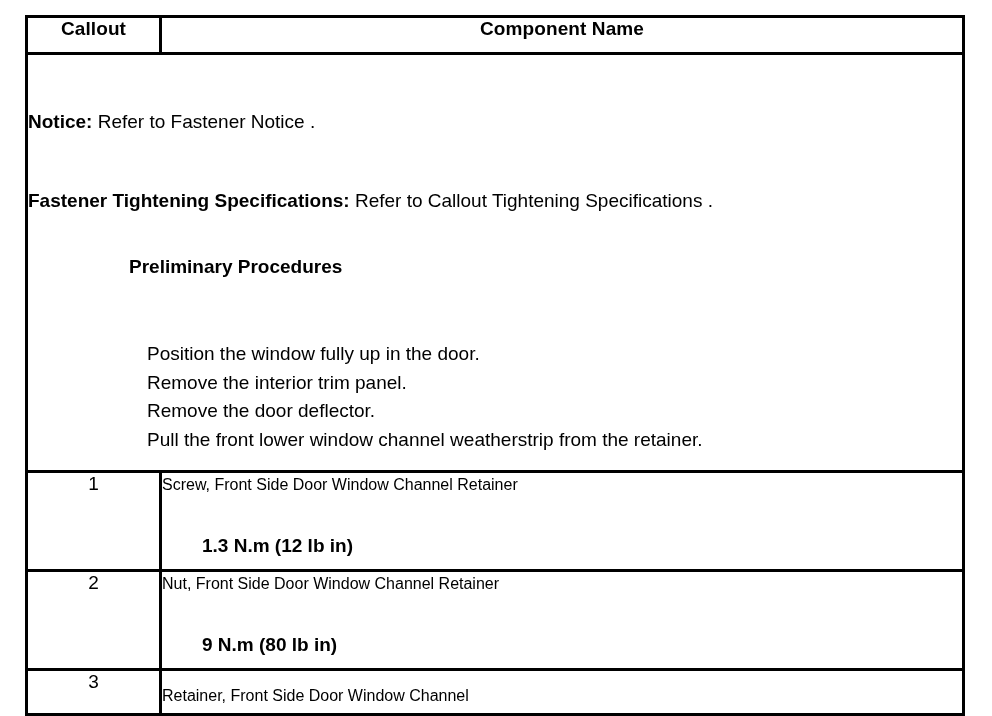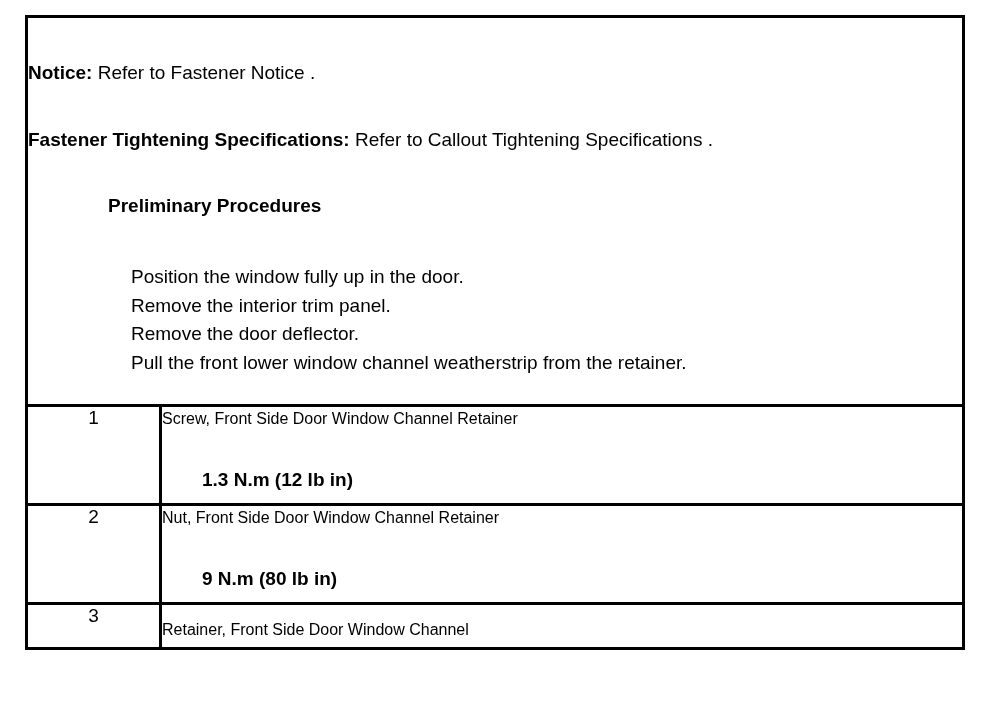--- a/index.html
+++ b/index.html
@@ -54,34 +54,35 @@
   }
   .notice-inner {
     position: relative;
     height: 100%;
   }
   .spacer-top { height: 44px; }
   .para {
     font-size: 19px;
     line-height: 22px;
     white-space: nowrap;
+    margin-top: 12px;
   }
   .para .lead { font-weight: bold; }
   .gap-1 { height: 45px; }
   .gap-2 { height: 44px; }
   .gap-3 { height: 46px; }
   .prelim-heading {
     font-size: 19px;
     font-weight: bold;
-    padding-left: 80px;
+    padding-left: 101px;
     white-space: nowrap;
   }
   ul.prelim-list {
     list-style: none;
-    margin: 0;
+    margin: 16px;
     padding: 0 0 0 103px;
   }
   ul.prelim-list li {
     font-size: 19px;
     line-height: 28.5px;
     white-space: nowrap;
   }
 
   td.callout-cell {
     text-align: center;
@@ -117,20 +118,24 @@
 
 <div class="sheet">
 
   <table class="spec-table">
     <colgroup>
       <col class="callout-col">
       <col class="name-col">
     </colgroup>
     <tbody>
 
+      <tr>
+        <th class="header-cell">Callout</th>
+        <th class="header-cell">Component Name</th>
+      </tr>
 
       <tr>
         <td class="notice-cell" colspan="2">
           <div class="notice-inner">
 
             <div class="spacer-top"></div>
 
             <div class="para">
               <span class="lead">Notice:</span><span> Refer to Fastener Notice .</span>
             </div>

